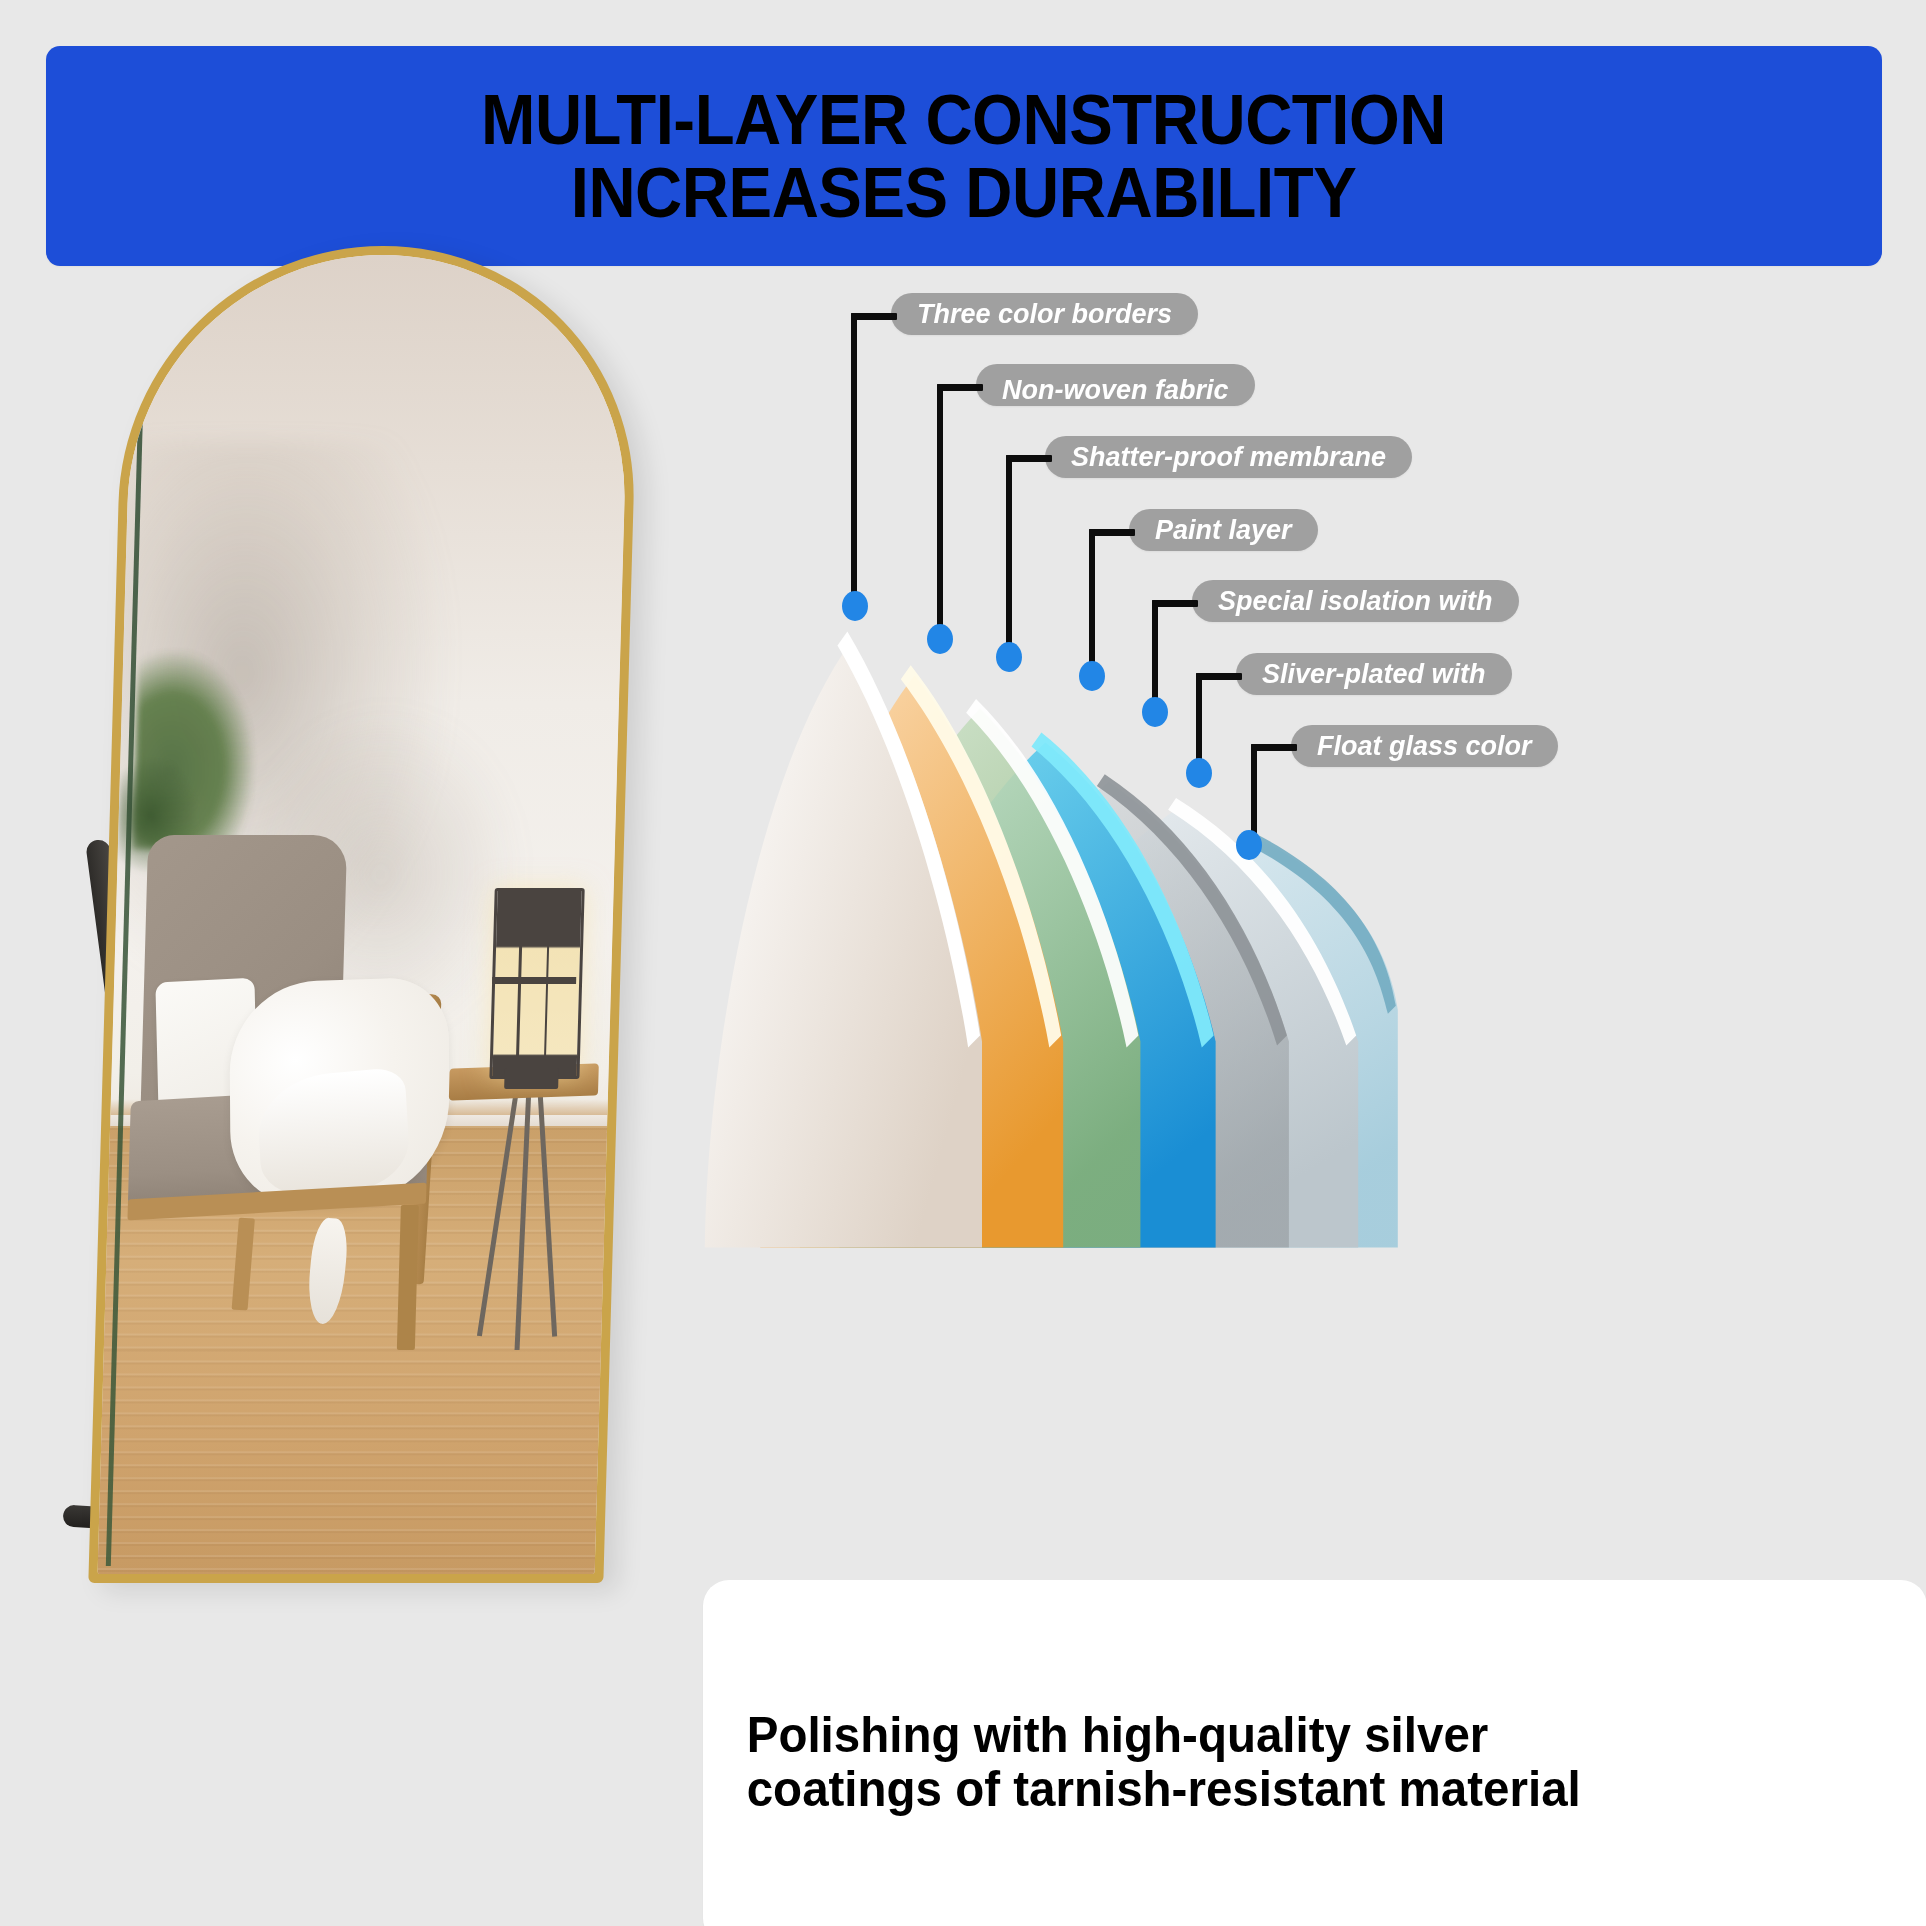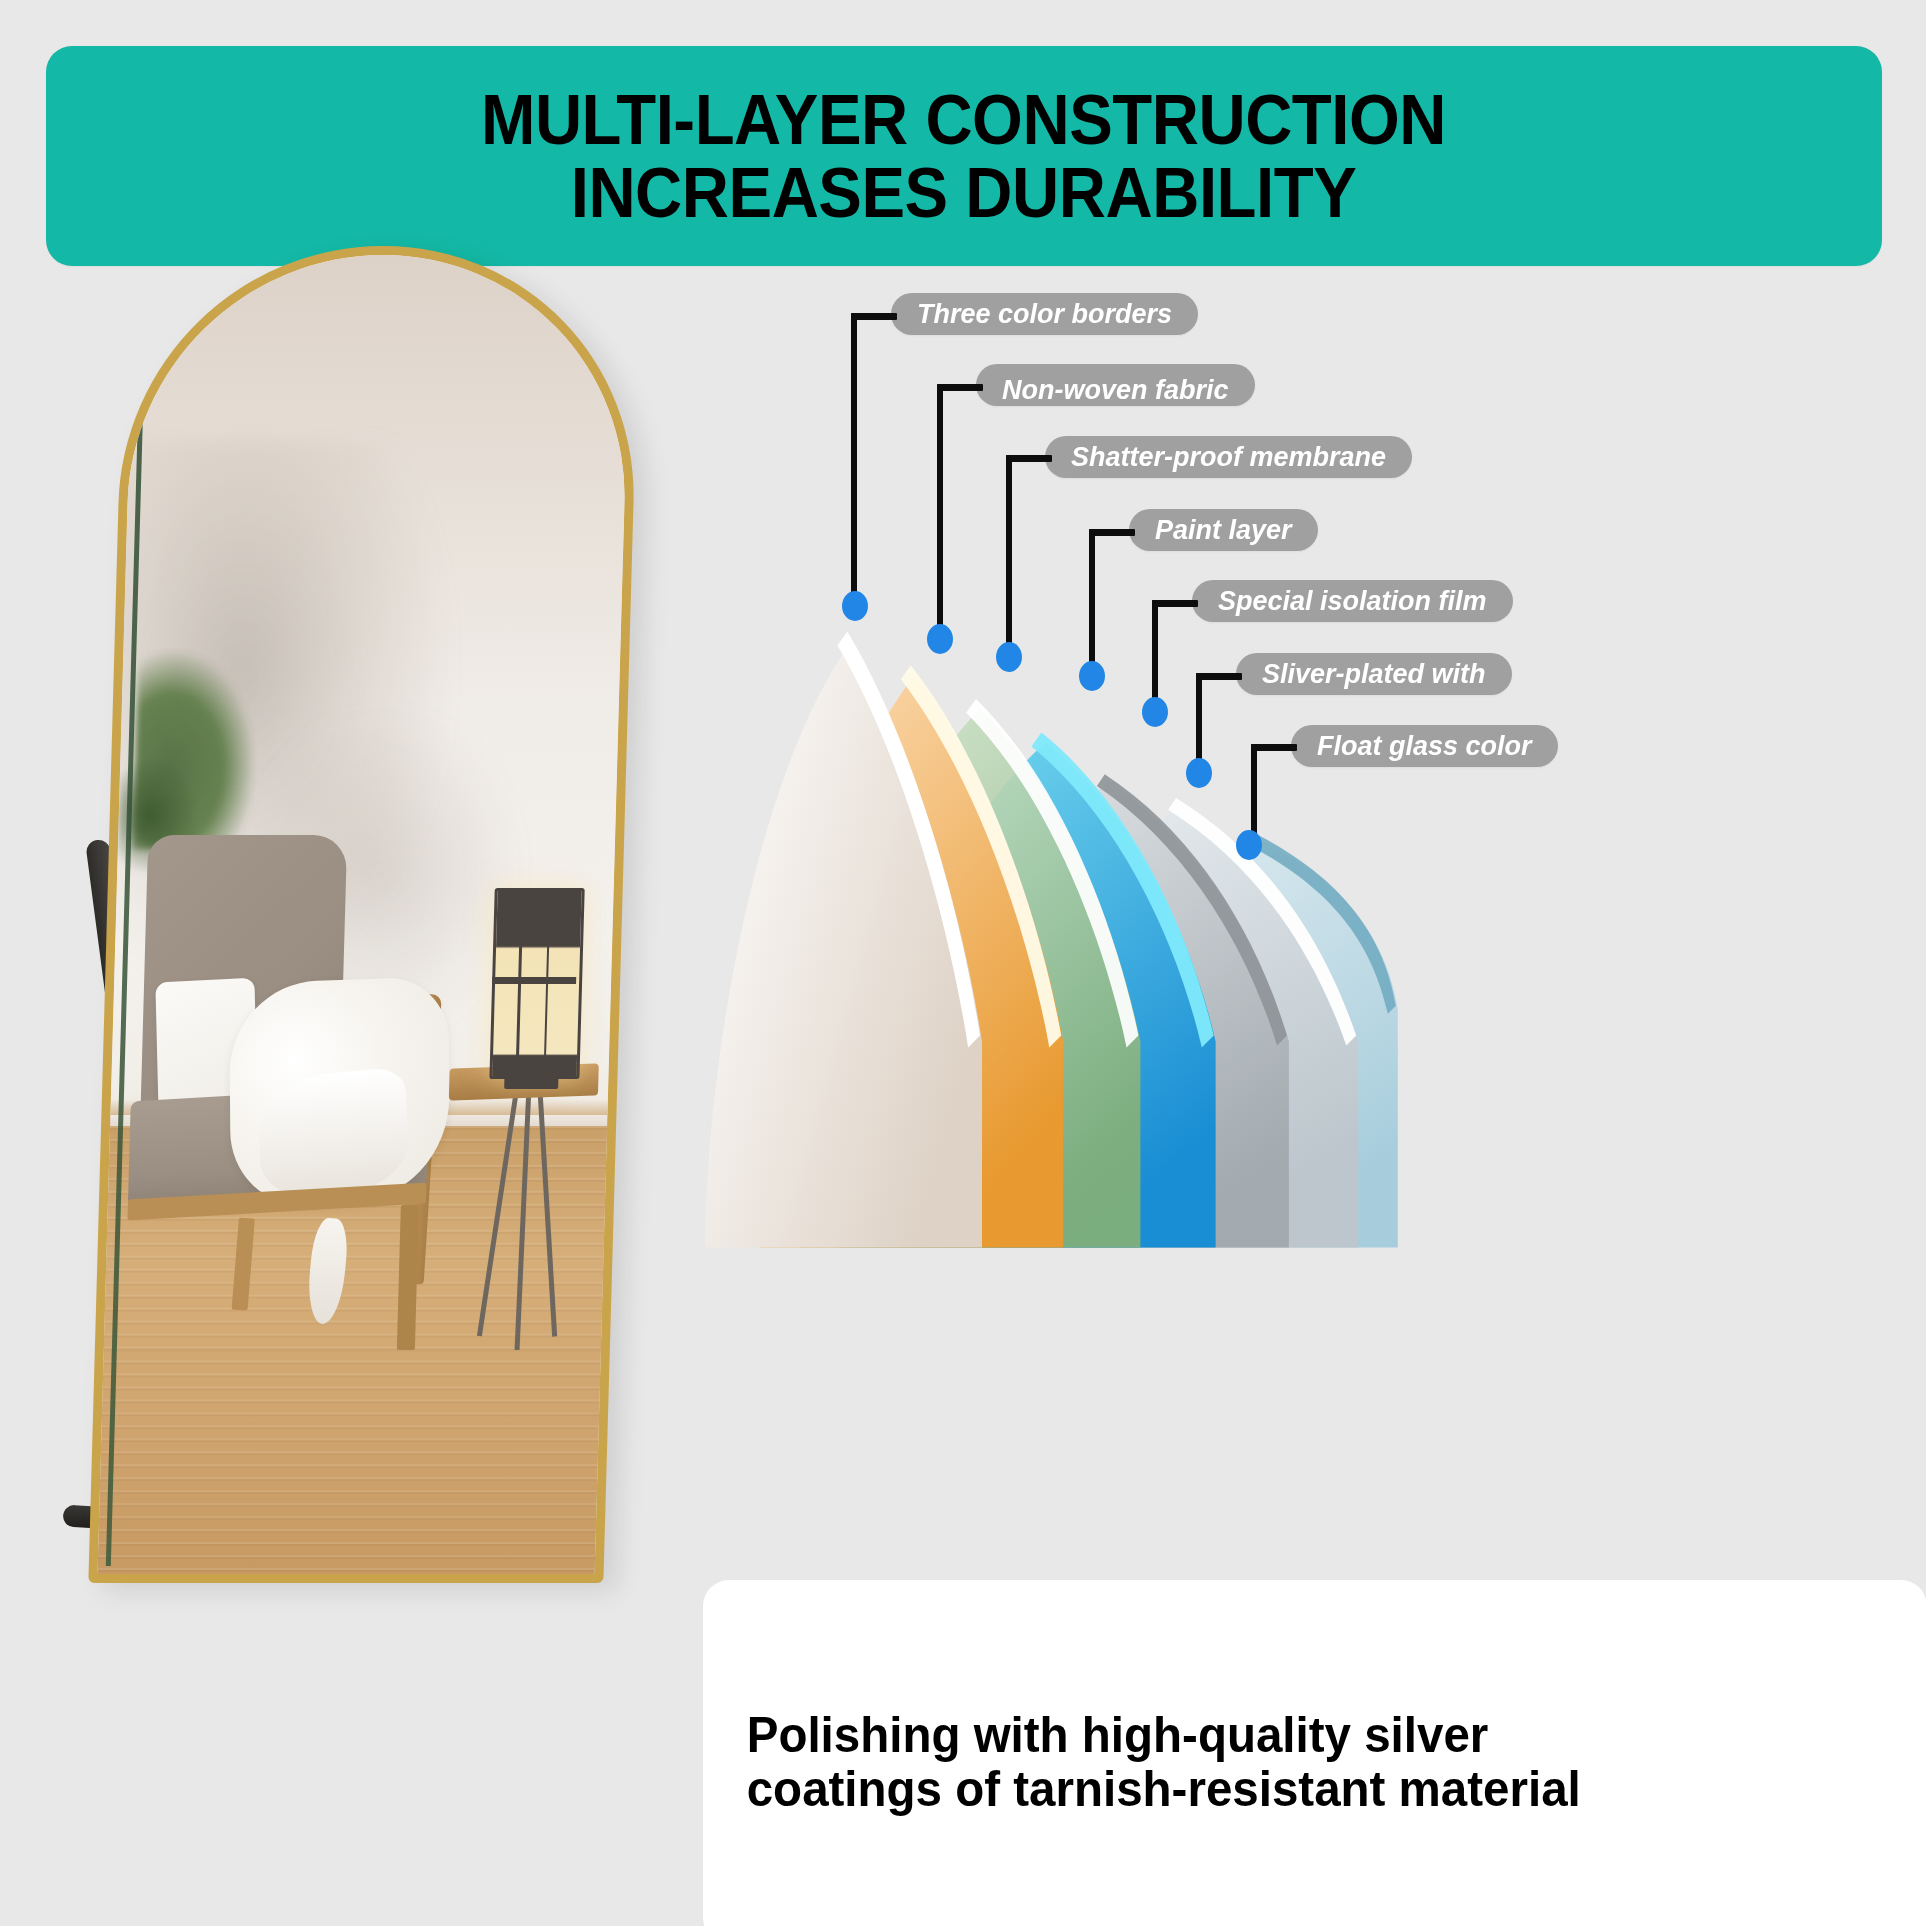--- a/index.html
+++ b/index.html
@@ -8,21 +8,21 @@
     background:#e8e8e8;
     font-family:"Liberation Sans", sans-serif;
     overflow:hidden;
     position:relative;
   }
   #stage{position:absolute;inset:0;}
 
   
   .title-card{
     position:absolute;left:46px;top:46px;width:1836px;height:220px;
-    background:#14b8a6;border-radius:26px;
+    background:#1d4ed8;border-radius:14px;
     display:flex;align-items:center;justify-content:center;
     box-shadow:0 1px 2px rgba(0,0,0,.04);
   }
   .title-text{
     color:#000;
     font-family:"Liberation Sans Narrow","Liberation Sans",sans-serif;
     font-weight:bold;
     font-size:71px;
     line-height:1.03;
     letter-spacing:-0.5px;
@@ -386,21 +386,21 @@
   <div class="dot" style="left:996px;top:642px;"></div>
 
   <div class="pill" style="left:1129px;top:509px;">
     <span>Paint layer</span>
   </div>
   <div class="conn conn-h" style="left:1089px;top:529px;width:46px;"></div>
   <div class="conn conn-v" style="left:1089px;top:529px;height:141px;"></div>
   <div class="dot" style="left:1079px;top:661px;"></div>
 
   <div class="pill" style="left:1192px;top:580px;">
-    <span>Special isolation film</span>
+    <span>Special isolation with</span>
   </div>
   <div class="conn conn-h" style="left:1152px;top:600px;width:46px;"></div>
   <div class="conn conn-v" style="left:1152px;top:600px;height:107px;"></div>
   <div class="dot" style="left:1142px;top:697px;"></div>
 
   <div class="pill" style="left:1236px;top:653px;">
     <span>Sliver-plated with</span>
   </div>
   <div class="conn conn-h" style="left:1196px;top:673px;width:46px;"></div>
   <div class="conn conn-v" style="left:1196px;top:673px;height:95px;"></div>

